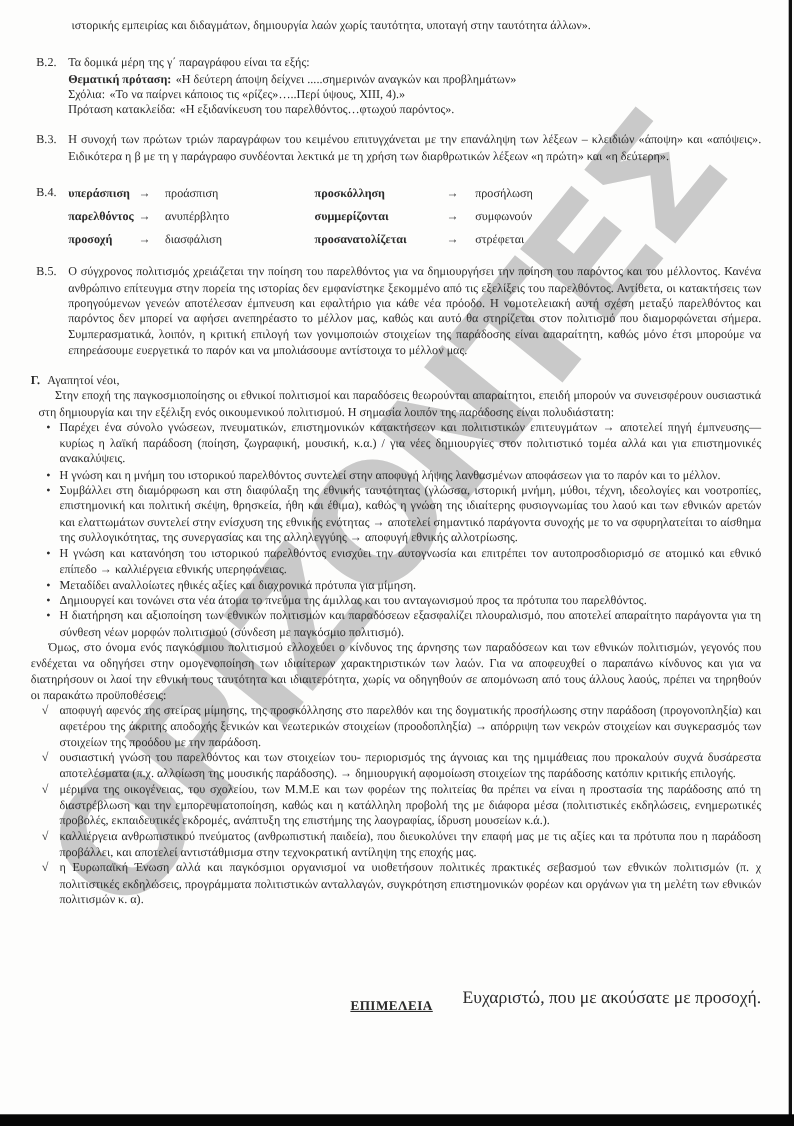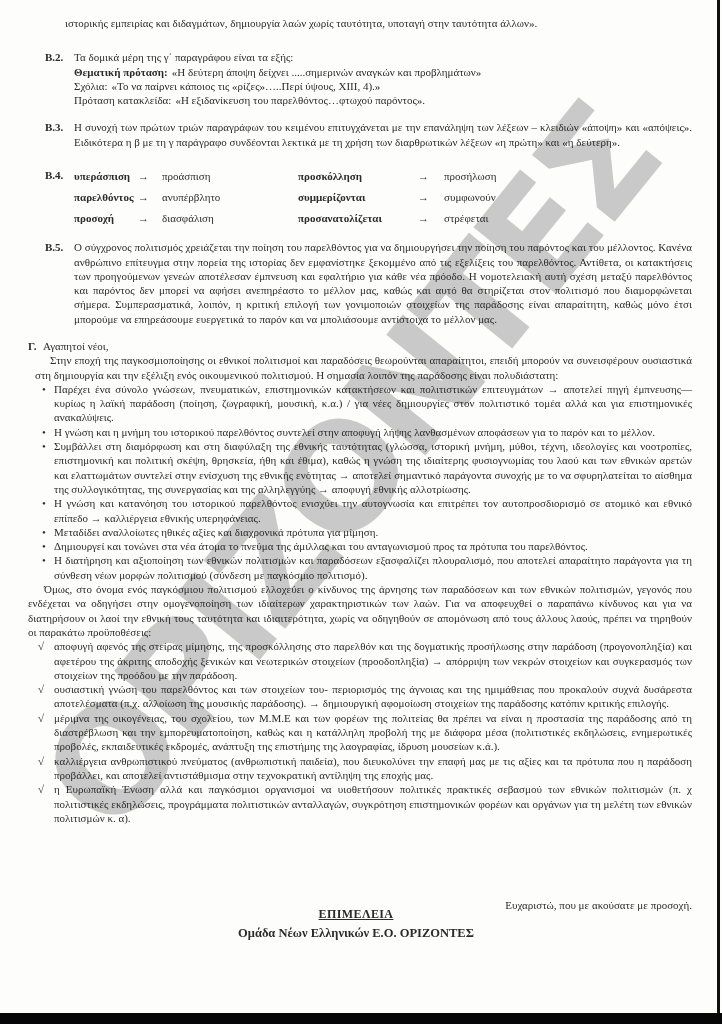--- a/index.html
+++ b/index.html
@@ -23,21 +23,21 @@
     font-size:146px;
     letter-spacing:-7px;
     color:#c9c9c9;
     white-space:nowrap;
     z-index:0;
     user-select:none;
   }
   .content{position:relative;z-index:1;padding:16px 0 0 0;}
   .b-zone{margin-left:33px;margin-right:30px;}
   .sec{display:flex;align-items:flex-start;}
-  .sec-label{flex:0 0 29px;font-weight:bold;margin-left:12px;}
+  .sec-label{flex:0 0 29px;font-weight:normal;}
   .sec-body{flex:1;min-width:0;}
   .just{text-align:justify;}
   .cont-line{margin-left:32px;text-align:justify;}
   .mt-b2{margin-top:20px;}
   .mt-b3{margin-top:13px;}
   .mt-b4{margin-top:19px;}
   .mt-b5{margin-top:13px;}
   .mt-g{margin-top:13px;}
   .u{text-underline-offset:1px;}
   .bold{font-weight:bold;}
@@ -68,21 +68,21 @@
     margin-left:12px;
     padding-left:14px;
     text-align:justify;
   }
   ul.clist li .marker{
     position:absolute;left:-2px;top:0;
   }
   .closing{
     position:absolute;
     right:30px;top:898px;
-    font-size:11px;
+    font-size:16px;
   }
   .footer{
     position:absolute;
     left:0;right:10px;top:907px;
     text-align:center;
     z-index:1;
   }
   .footer-title{
     font-weight:bold;
     font-size:12px;
@@ -200,18 +200,17 @@
         <li><span class="marker">√</span><span>καλλιέργεια ανθρωπιστικού πνεύματος (ανθρωπιστική παιδεία), που διευκολύνει την επαφή μας με τις αξίες και τα πρότυπα που η παράδοση προβάλλει, και αποτελεί αντιστάθμισμα στην τεχνοκρατική αντίληψη της εποχής μας.</span></li>
         <li><span class="marker">√</span><span>η Ευρωπαϊκή Ένωση αλλά και παγκόσμιοι οργανισμοί να υιοθετήσουν πολιτικές πρακτικές σεβασμού των εθνικών πολιτισμών (π. χ πολιτιστικές εκδηλώσεις, προγράμματα πολιτιστικών ανταλλαγών, συγκρότηση επιστημονικών φορέων και οργάνων για τη μελέτη των εθνικών πολιτισμών κ. α).</span></li>
       </ul>
     </div>
   </div>
 
   <div class="closing">Ευχαριστώ, που με ακούσατε με προσοχή.</div>
 
   <div class="footer">
     <div class="footer-title">ΕΠΙΜΕΛΕΙΑ</div>
-    <div class="footer-sub">Ομάδα Νέων Ελληνικών Ε.Ο. ΟΡΙΖΟΝΤΕΣ</div>
   </div>
 
   <div class="right-edge"></div>
   <div class="bottom-edge"></div>
 </div>
 
 </body></html>

